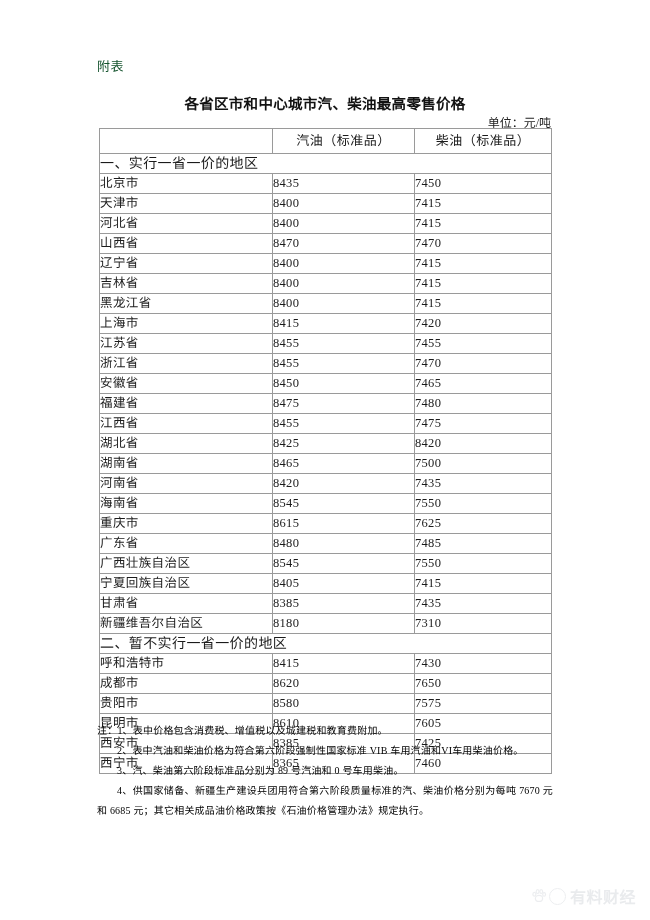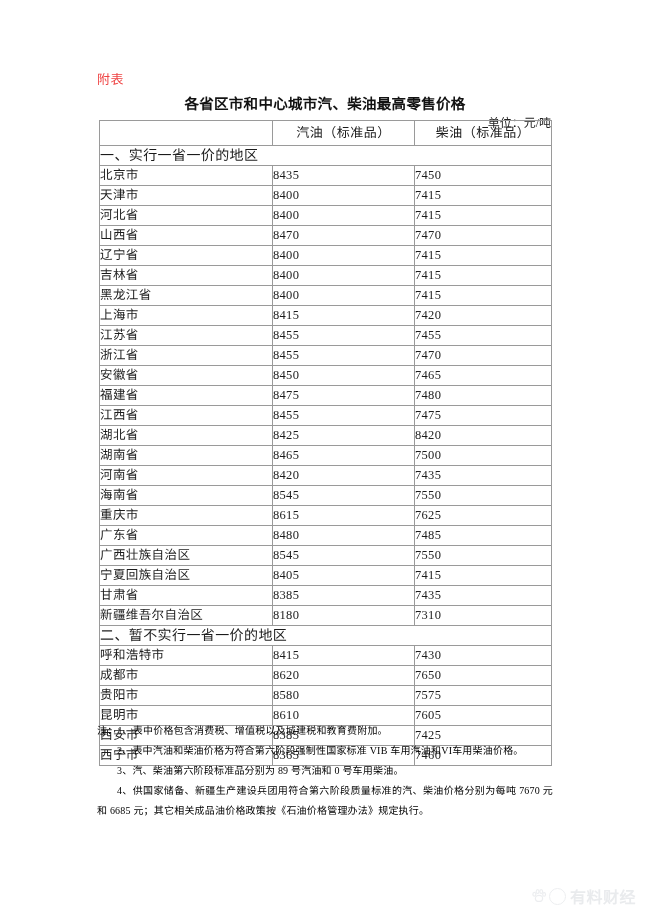--- a/index.html
+++ b/index.html
@@ -22,24 +22,24 @@
     left: 0;
     top: 0;
     width: 650px;
     height: 920px;
   }
 
   
   .attach-label {
     position: absolute;
     left: 97px;
-    top: 69px;
+    top: 56px;
     font-size: 13px;
     letter-spacing: 0.5px;
-    color: #ef4444;
+    color: #14532d;
     white-space: nowrap;
   }
 
   .doc-title {
     position: absolute;
     left: 0;
     top: 92px;
     width: 650px;
     text-align: center;
     font-size: 14.5px;
@@ -55,21 +55,21 @@
     top: 113px;
     font-size: 12px;
     color: #222;
     white-space: nowrap;
   }
 
   
   .table-wrap {
     position: absolute;
     left: 99px;
-    top: 120px;
+    top: 128px;
     width: 452px;
   }
 
   table.price-table {
     width: 452px;
     border-collapse: collapse;
     table-layout: fixed;
     font-size: 12.5px;
   }
 

